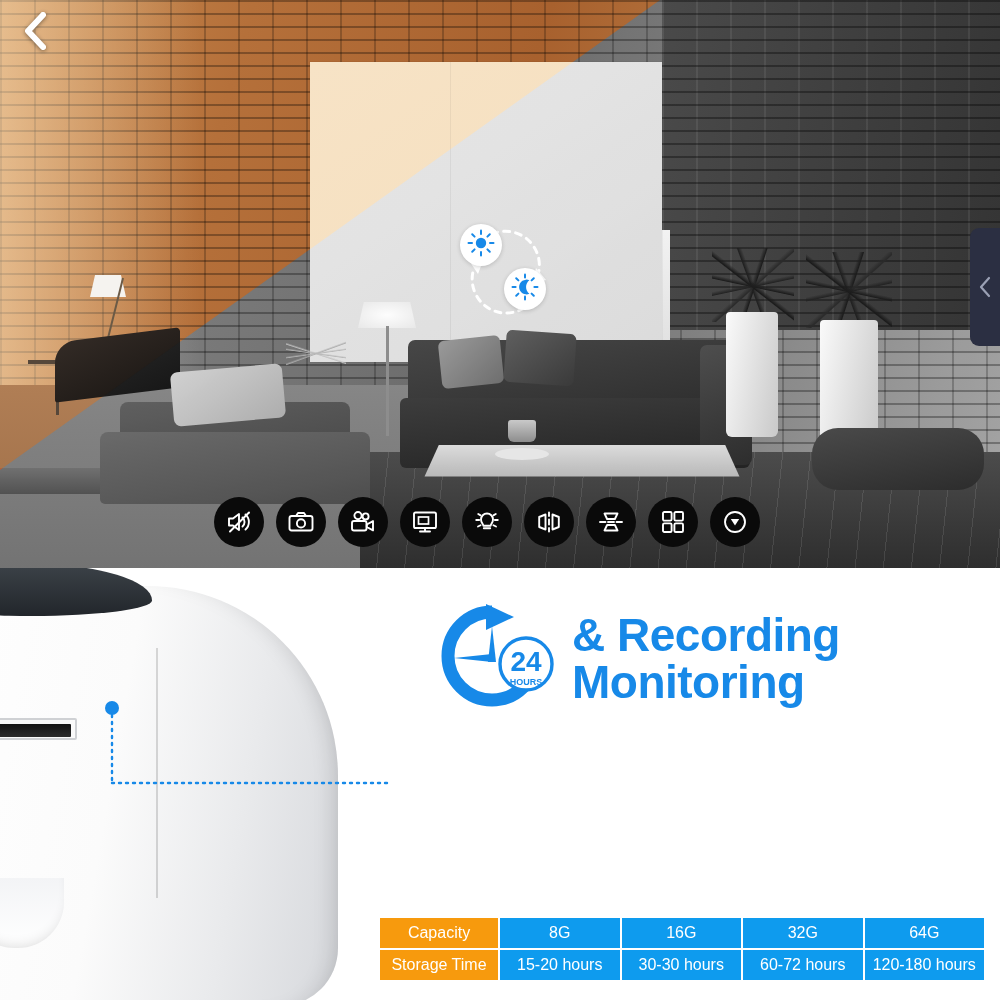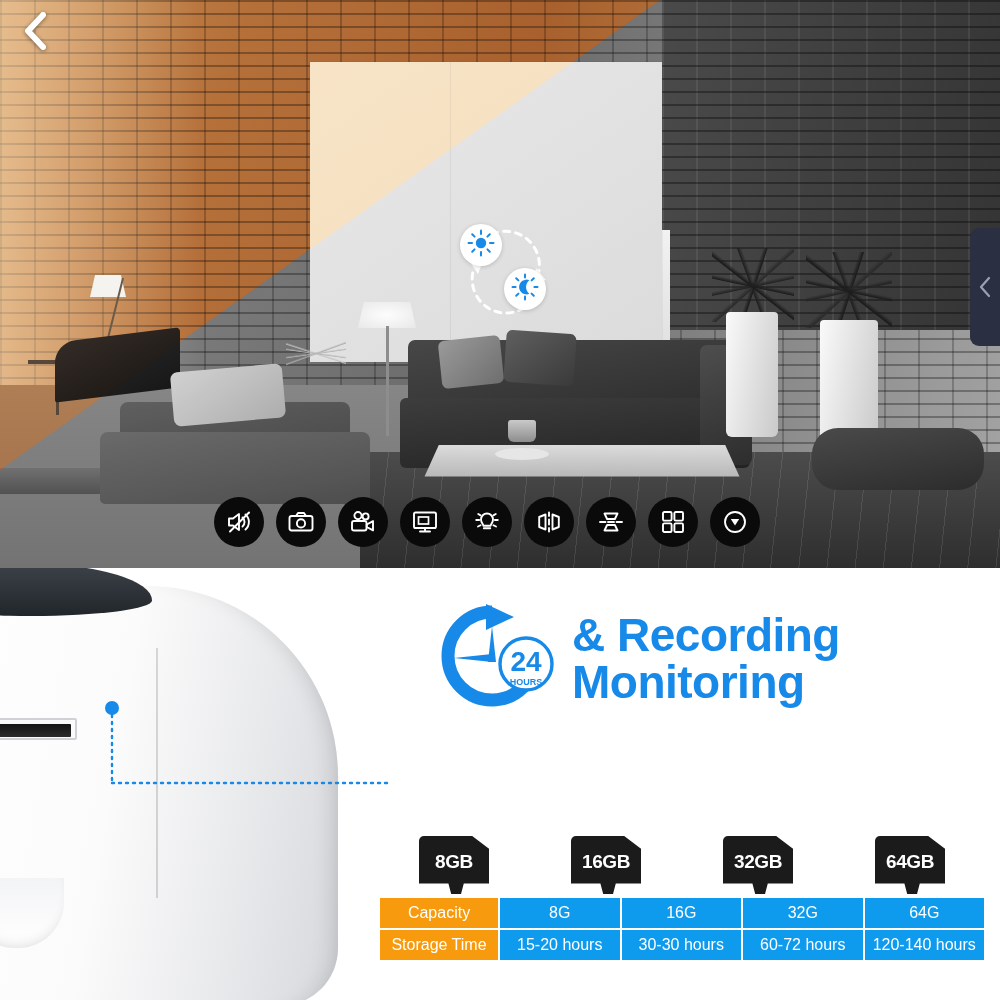--- a/index.html
+++ b/index.html
@@ -312,21 +312,21 @@
     display:flex; align-items:center; justify-content:center;
     box-shadow: 0 2px 3px rgba(0,0,0,0.25);
   }
   .sd-card span {
     color:#fff; font-weight:bold; font-size:19px;
     margin-top:-7px; letter-spacing:-0.4px;
   }
 
   
   .cap-table {
-    position:absolute; left:378px; top:328px; width:608px;
+    position:absolute; left:378px; top:348px; width:608px;
     border-collapse: separate; border-spacing:2px;
     table-layout: fixed;
   }
   .cap-table td {
     height:30px; text-align:center; vertical-align:middle;
     color:#ffffff; font-size:16px;
   }
   .cap-table td.hd { background:#f79a0d; width:118px; }
   .cap-table td.val { background:#0e9bee; }
 </style>
@@ -580,56 +580,34 @@
           <text x="96" y="85" text-anchor="middle" font-family="Liberation Sans, sans-serif" font-size="9" font-weight="bold" fill="#1789e8">HOURS</text>
         </svg>
       </span>
       <div class="head-text">
         <div class="head-line">&amp; Recording</div>
         <div class="head-line">Monitoring</div>
       </div>
     </div>
 
 
-    <div class="cards-row">
-      <div class="card-cell">
-        <div class="sd-card">
-          <span>8GB</span>
-        </div>
-      </div>
-      <div class="card-cell">
-        <div class="sd-card">
-          <span>16GB</span>
-        </div>
-      </div>
-      <div class="card-cell">
-        <div class="sd-card">
-          <span>32GB</span>
-        </div>
-      </div>
-      <div class="card-cell">
-        <div class="sd-card">
-          <span>64GB</span>
-        </div>
-      </div>
-    </div>
 
     <table class="cap-table">
       <tbody>
         <tr>
           <td class="hd">Capacity</td>
           <td class="val">8G</td>
           <td class="val">16G</td>
           <td class="val">32G</td>
           <td class="val">64G</td>
         </tr>
         <tr>
           <td class="hd">Storage Time</td>
           <td class="val">15-20 hours</td>
           <td class="val">30-30 hours</td>
           <td class="val">60-72 hours</td>
-          <td class="val">120-140 hours</td>
+          <td class="val">120-180 hours</td>
         </tr>
       </tbody>
     </table>
 
   </div>
 </div>
 
 </body></html>

